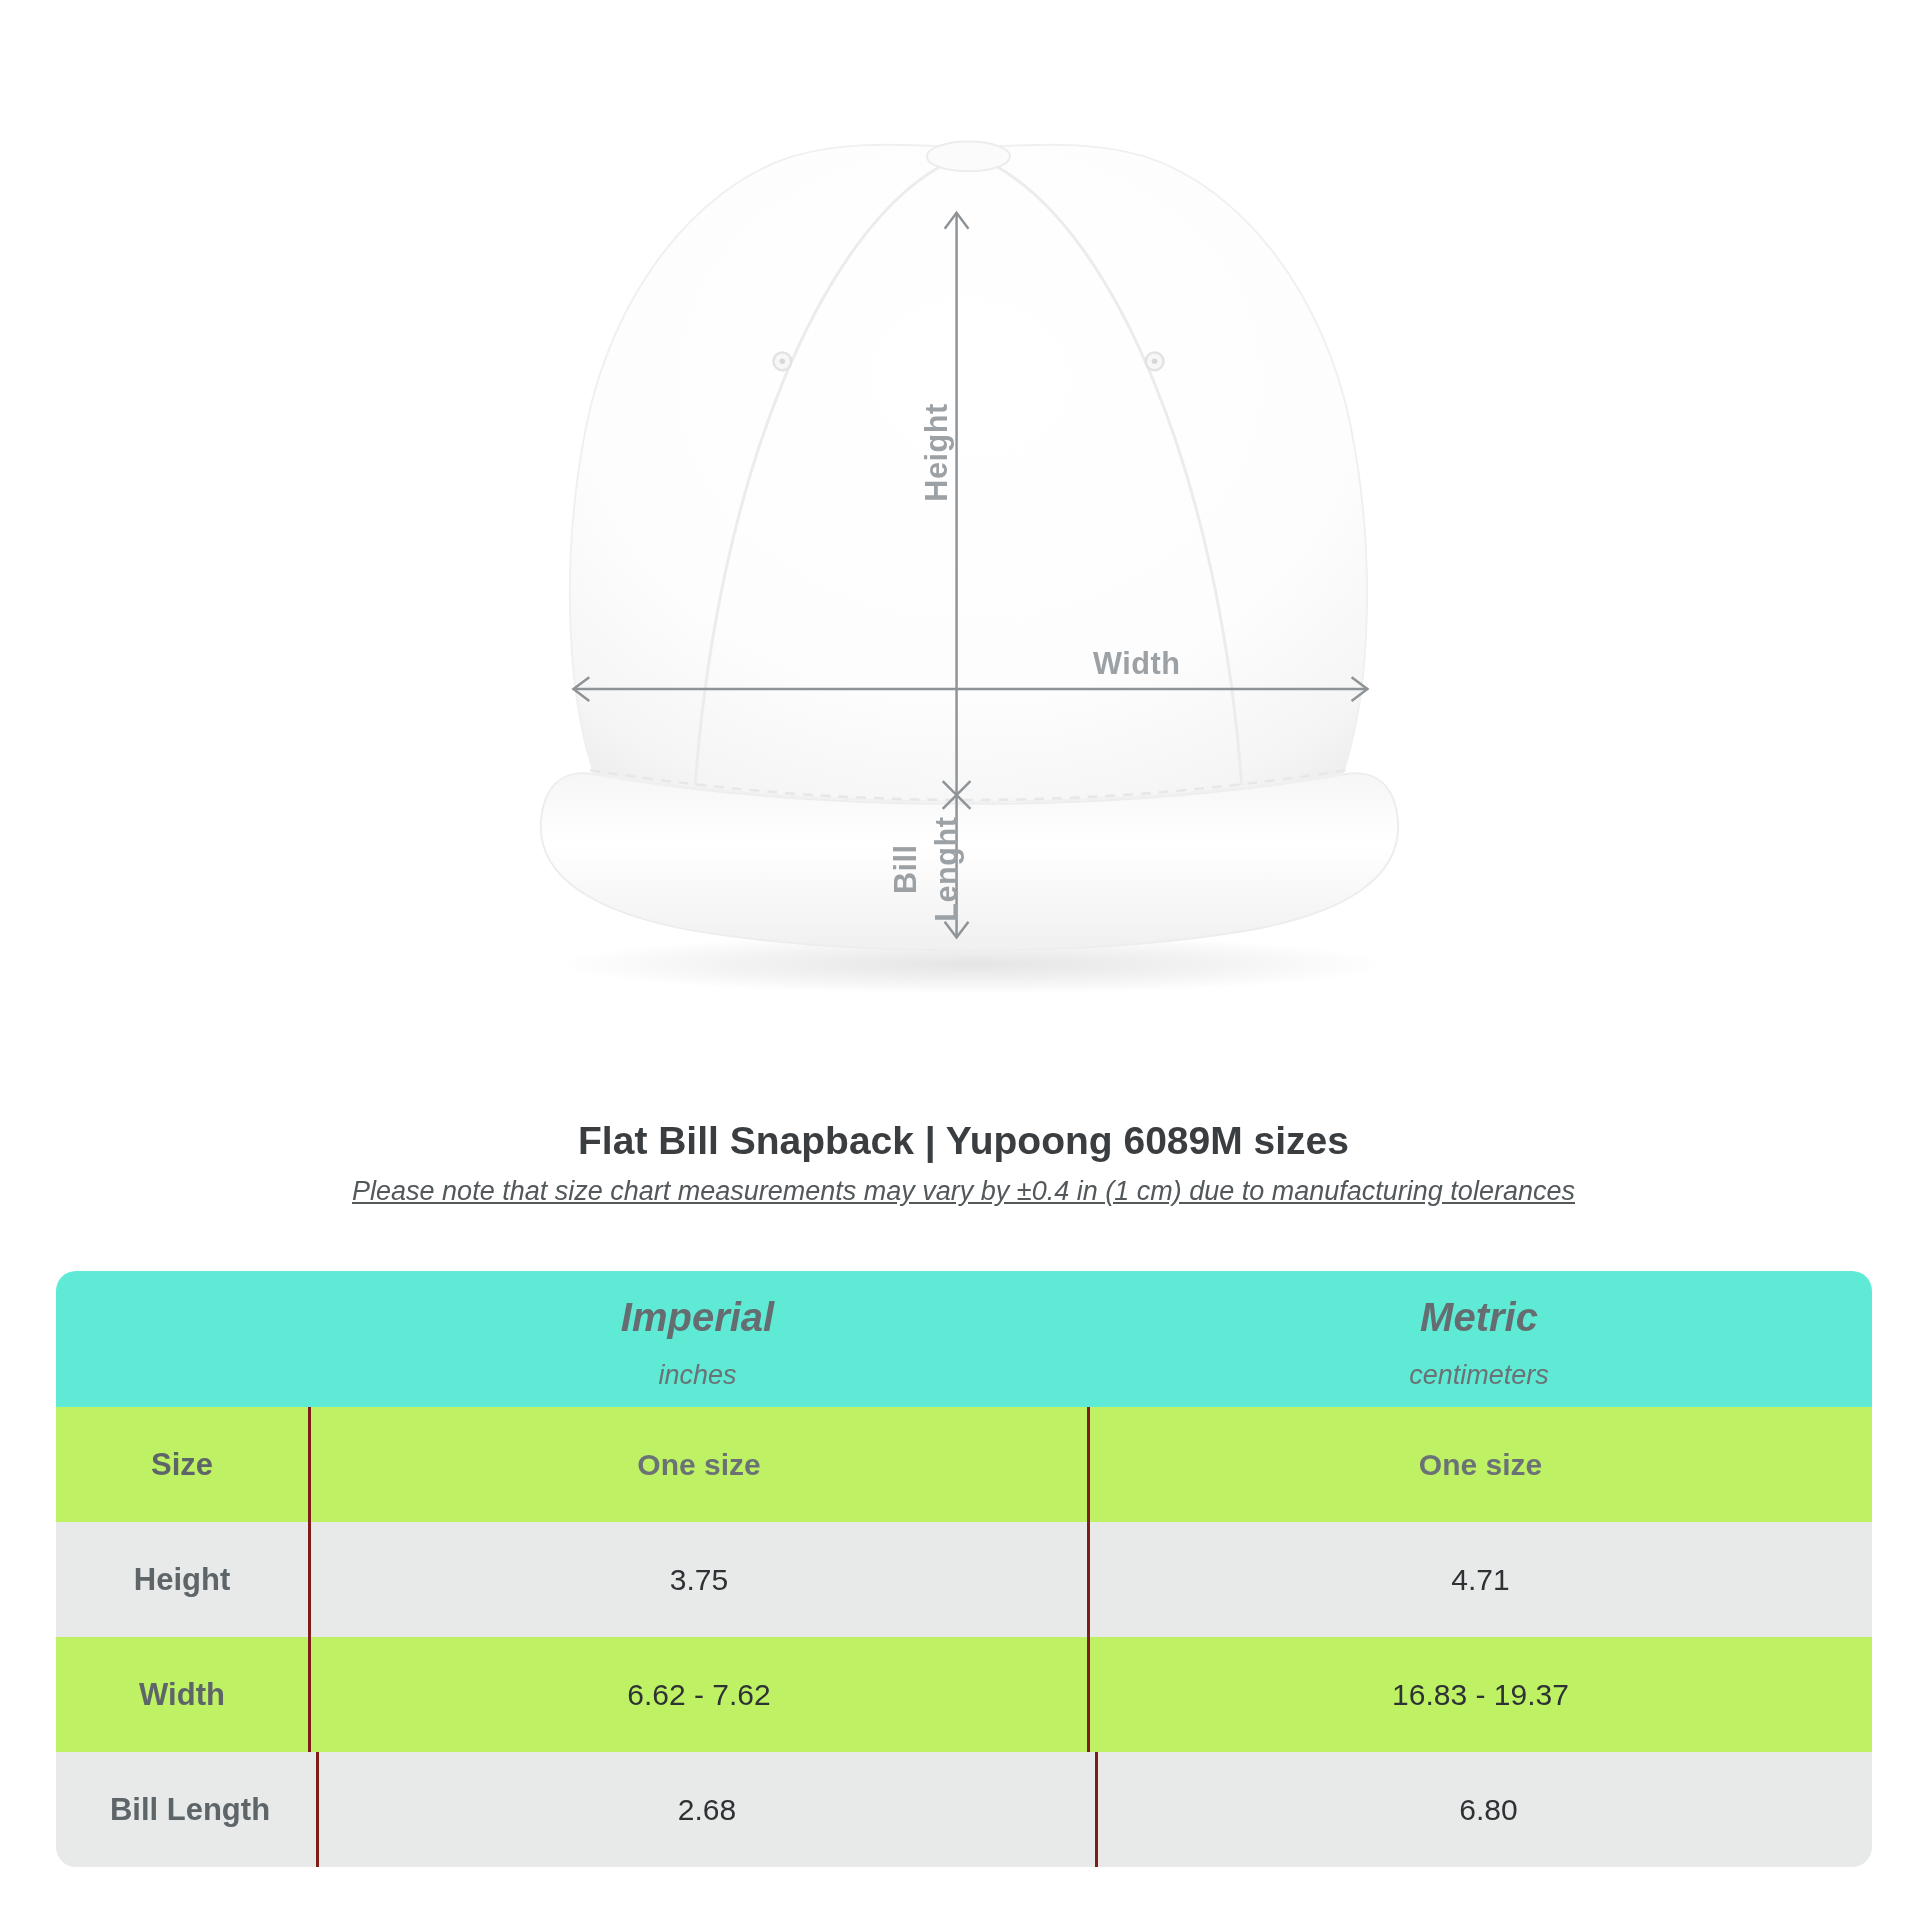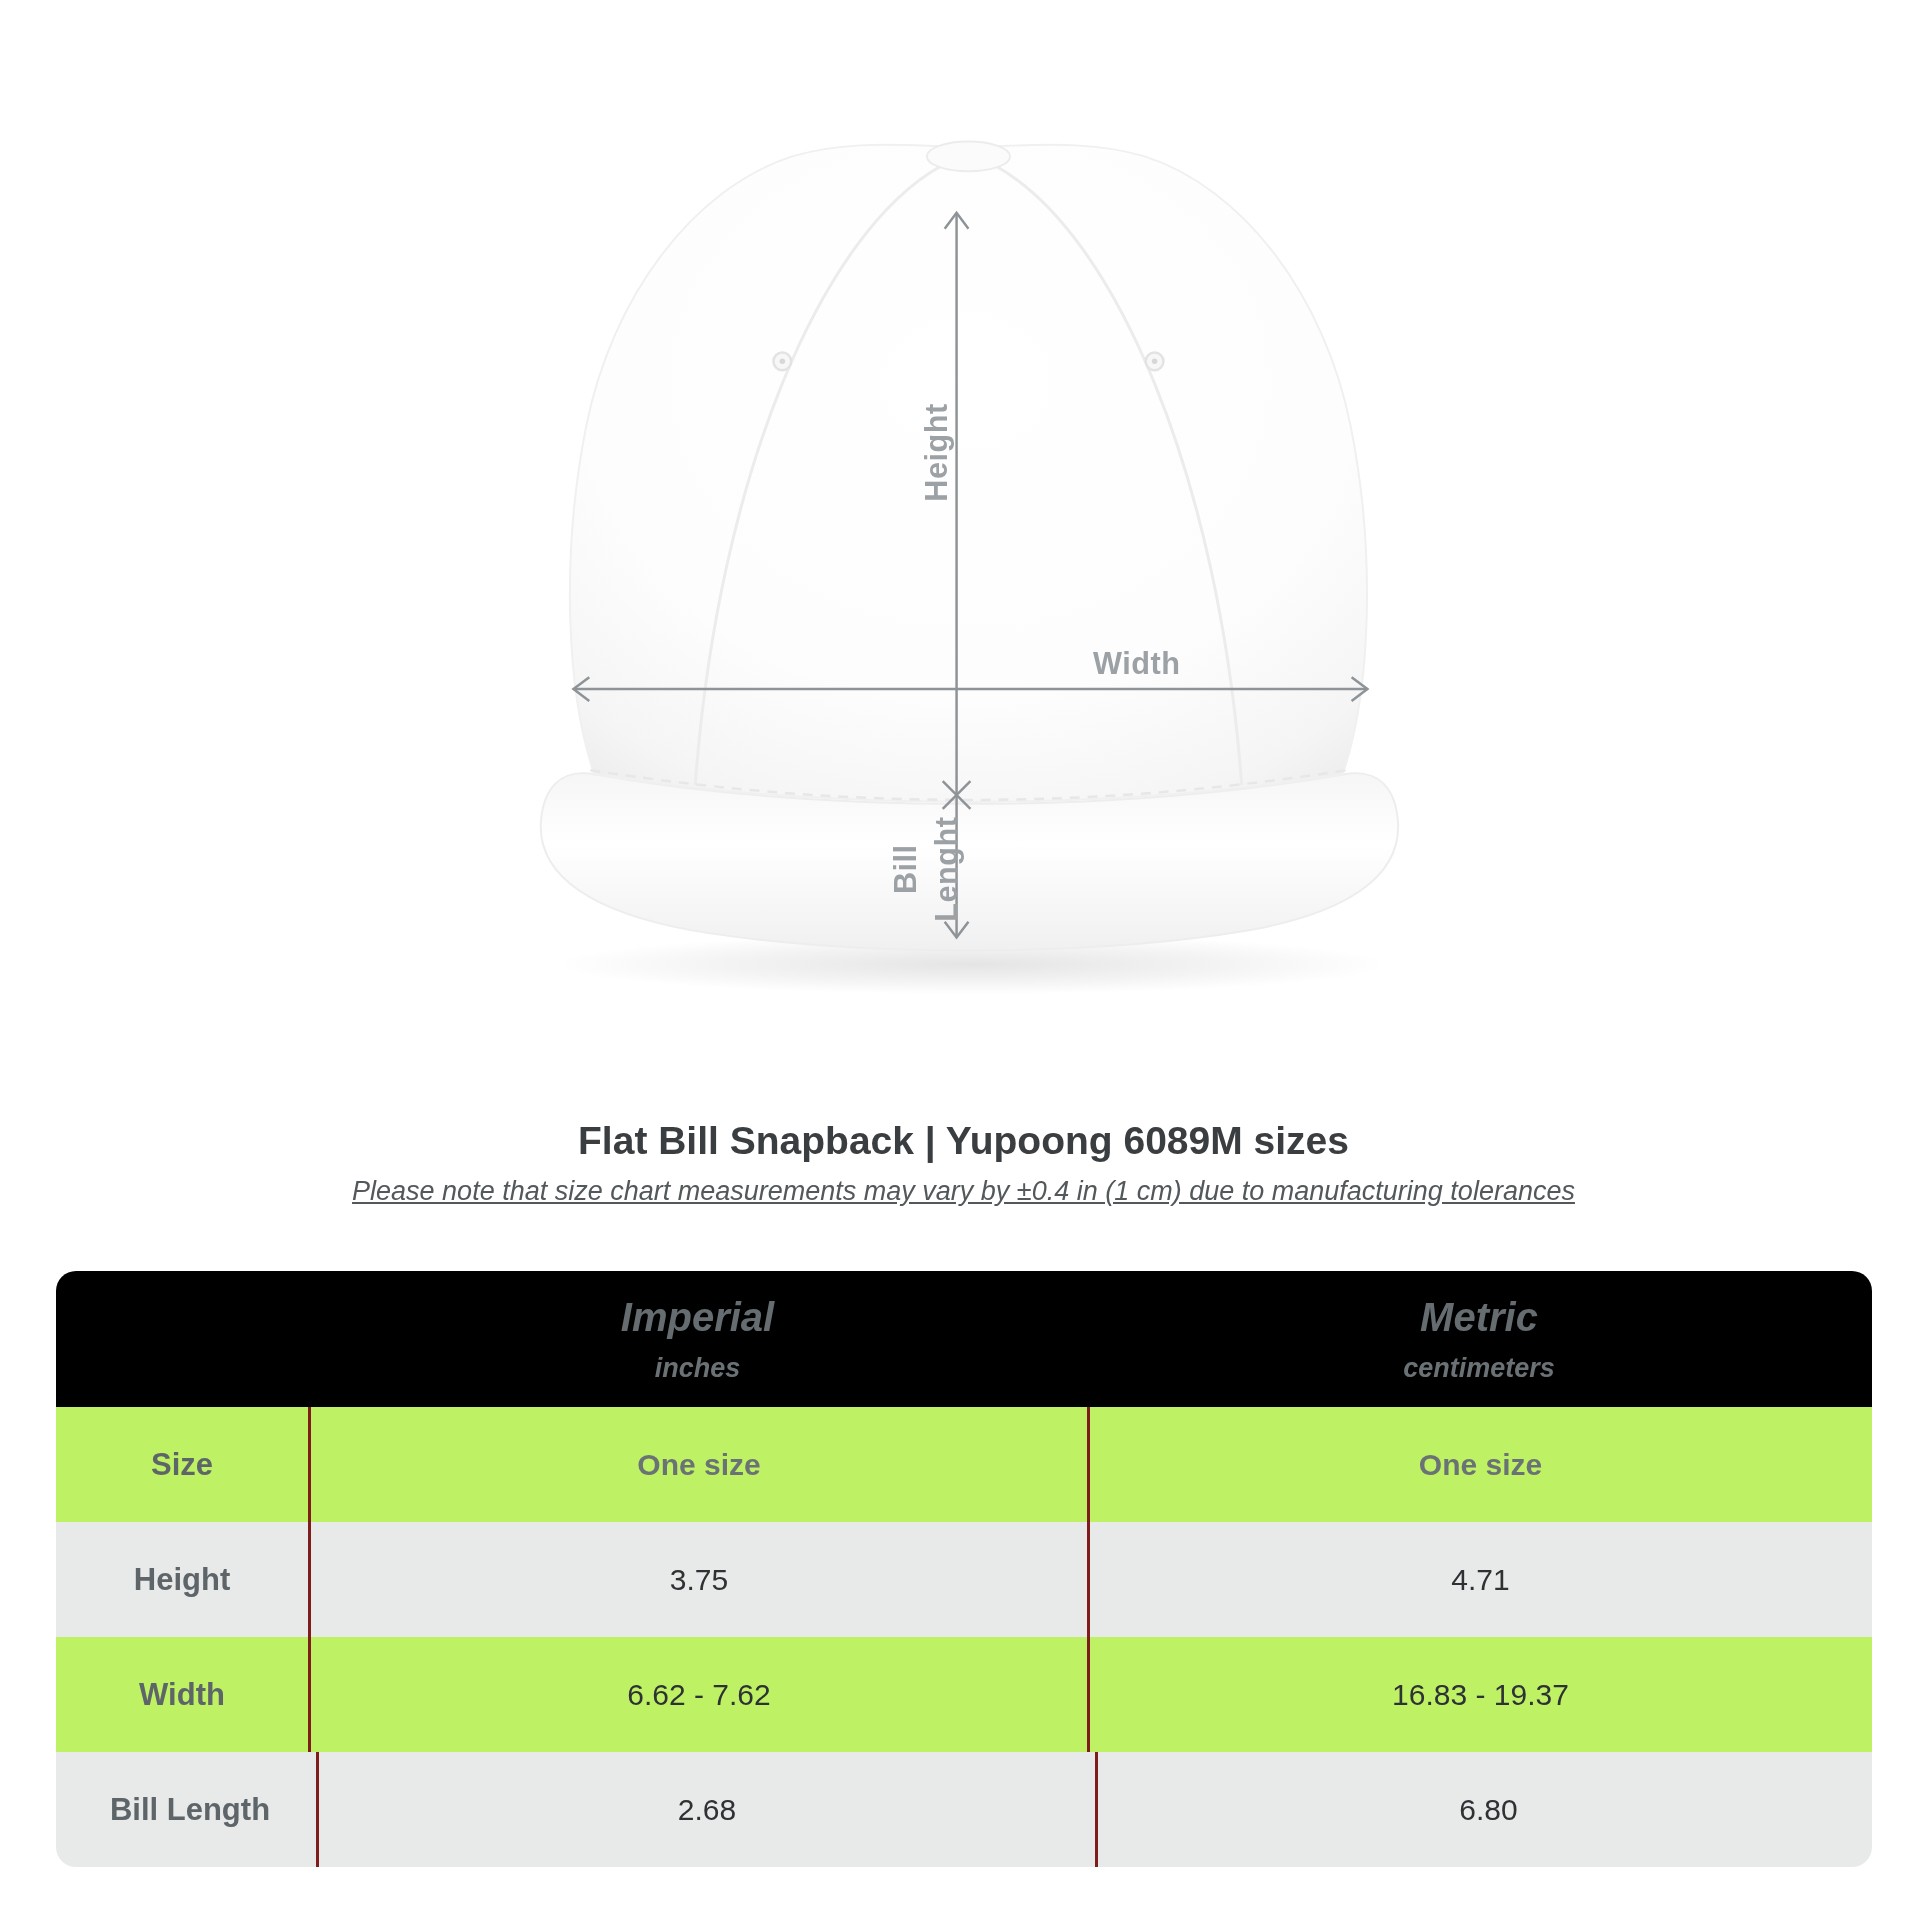--- a/index.html
+++ b/index.html
@@ -13,26 +13,26 @@
     position:absolute; left:0; top:1119px; width:100%; margin:0;
     text-align:center; font-size:39px; font-weight:bold; color:#3a3e41;
   }
   .tolerance-note {
     position:absolute; left:0; top:1176px; width:100%; margin:0;
     text-align:center; font-size:27px; font-style:italic; color:#53585b;text-decoration:underline;
   }
 
   .size-table { position:absolute; left:56px; top:1271px; width:1816px; }
   .thead {
-    height:136px; background:#000000; border-radius:20px 20px 0 0;
+    height:136px; background:#5eead4; border-radius:20px 20px 0 0;
     display:grid; grid-template-columns:252px 779px 784px;
   }
   .th { display:flex; flex-direction:column; align-items:center; padding-top:24px; box-sizing:border-box; }
   .th .col-name { font-size:40px; font-weight:bold; font-style:italic; color:#666d71; line-height:1.1; }
-  .th .col-unit { font-size:27px; font-style:italic; color:#6b7276; margin-top:14px;font-weight:bold; }
+  .th .col-unit { font-size:27px; font-style:italic; color:#6b7276; margin-top:21px; }
 
   .trow { height:115px; display:grid; grid-template-columns:252px 779px 784px; background:#bef264; }
   .trow.gray { background:#e8e9e9; }
   .trow.last { border-radius:0 0 20px 20px; overflow:hidden;padding-left:8px; }
   .td {
     display:flex; align-items:center; justify-content:center;
     box-sizing:border-box; font-size:30px; color:#2e3234;
   }
   .td.divided { border-left:3px solid #7f1d1d; }
   .td.row-label { font-weight:bold; color:#5e6569; font-size:31px; }

